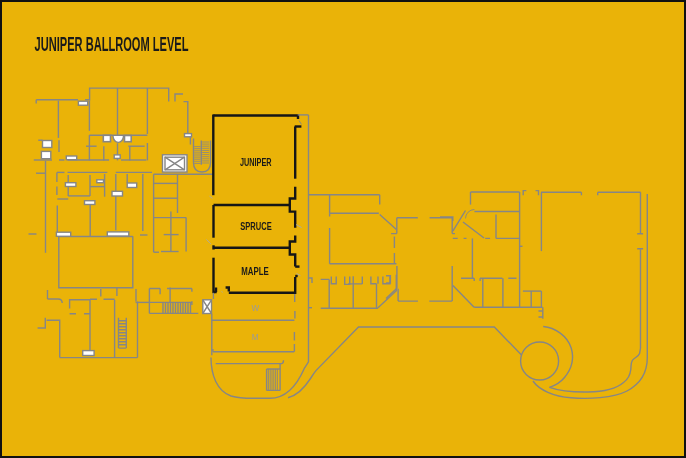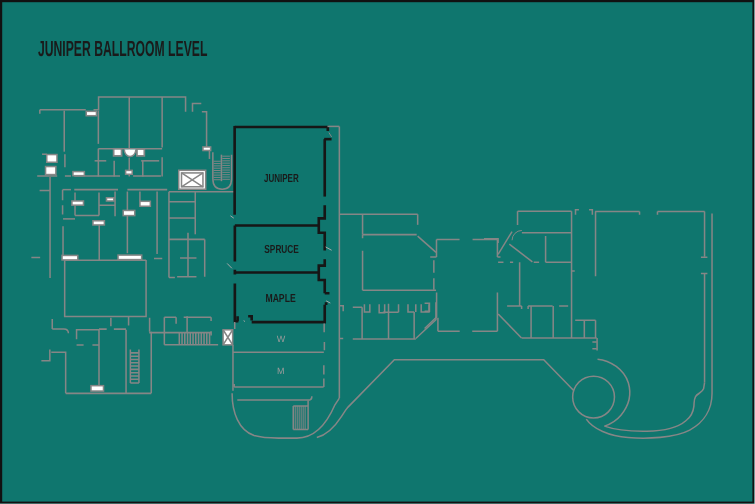--- a/index.html
+++ b/index.html
@@ -1,16 +1,16 @@
 <!DOCTYPE html>
 <html><head>
 <meta charset="utf-8">
 <style>
   html,body{margin:0;padding:0;background:#fff;}
-  #page{position:relative;width:686px;height:458px;background:#0f766e;overflow:hidden;}
+  #page{position:relative;width:686px;height:458px;background:#eab308;overflow:hidden;}
   svg{position:absolute;left:0;top:0;}
   text{font-family:"Liberation Sans",sans-serif;}
 </style>
 </head>
 <body>
 <div id="page">
 <svg width="686" height="458" viewBox="0 0 686 458">
 
 <rect x="1" y="1" width="684" height="456" fill="none" stroke="#111" stroke-width="2"></rect>
 

